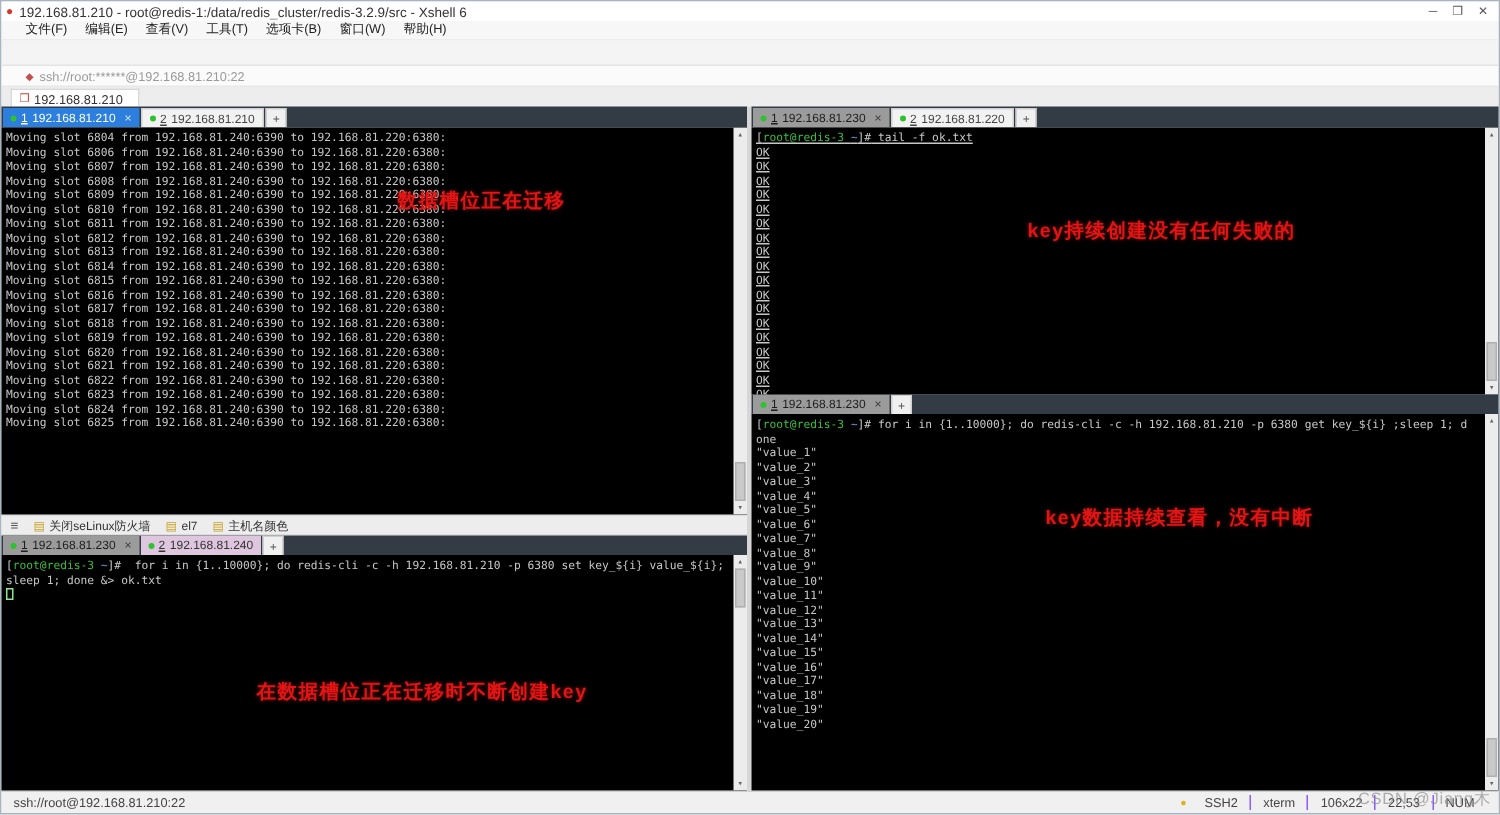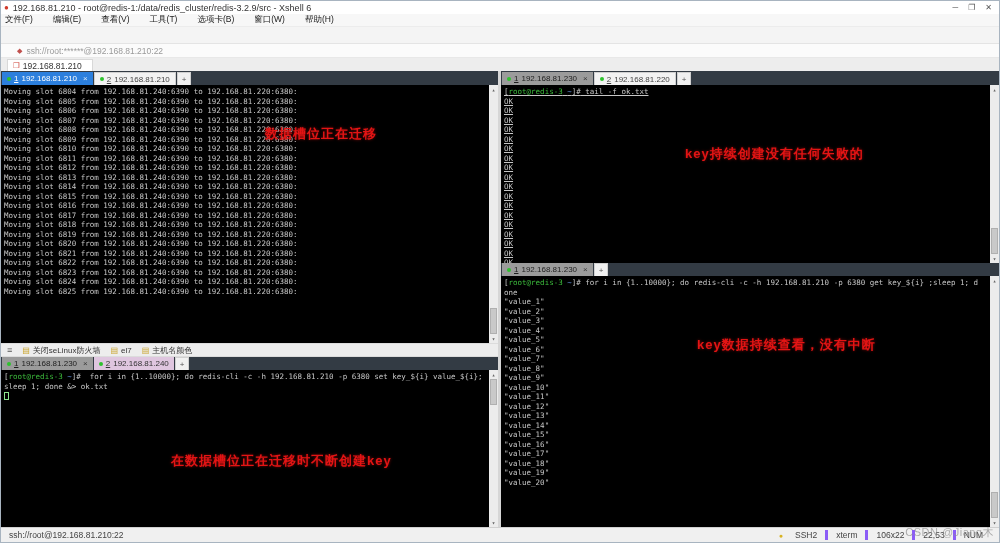--- a/index.html
+++ b/index.html
@@ -11,21 +11,21 @@
   
   .titlebar { height:13px; background:#ffffff; display:flex; align-items:center;
               padding:0 3px; font-size:9px; color:#333; flex:0 0 auto; }
   .app-icon { color:#d03a2b; font-size:8px; margin-right:4px; }
   .title { flex:1 1 auto; white-space:nowrap; overflow:hidden; }
   .wc { display:flex; gap:10px; padding-right:4px; color:#555; font-size:8px; }
   .wc span { cursor:default; }
 
   
   .menubar { height:13px; background:#f7f7f7; display:flex; align-items:center;
-             gap:20px; padding:0 4px; font-size:8.5px; color:#222; flex:0 0 auto;
+             gap:12px; padding:0 16px; font-size:8.5px; color:#222; flex:0 0 auto;
              border-bottom:1px solid #ececec; }
 
   
   .toolbar { height:17px; background:#f4f4f4; display:flex; align-items:center;
              gap:7px; padding:0 6px; font-size:10px; flex:0 0 auto;
              border-bottom:1px solid #e4e4e4; }
   .tbi { cursor:default; line-height:1; }
 
   
   .addressbar { height:14px; background:#fbfbfb; display:flex; align-items:center;
@@ -91,21 +91,21 @@
   .qb-item { display:flex; align-items:center; gap:3px; cursor:default; }
   .qb-ico { color:#c9a227; font-size:8px; }
 
   
   .statusbar { height:15px; background:#f0f0f0; border-top:1px solid #d0d0d0;
                display:flex; align-items:center; padding:0 8px; font-size:8.5px;
                color:#444; flex:0 0 auto; }
   .st-left { flex:1 1 auto; }
   .st-right { display:flex; align-items:flex-end; }
   .st-icon { color:#d8b323; font-size:7px; margin-right:4px; }
-  .st-item { padding:0 8px; border-left:3px solid #8b5cf6; white-space:nowrap; }
+  .st-item { padding:0 8px; border-left:1px solid #8b5cf6; white-space:nowrap; }
   .st-item:first-child { border-left:none; }
 
   .watermark { position:absolute; right:5px; bottom:2px; font-size:11px;
                color:#8f8f8f; opacity:.7; z-index:60; letter-spacing:.5px; }
 </style>
 </head>
 <body>
 
 <div class="window">
 
@@ -181,21 +181,20 @@
           <span class="dot"></span>
           <span class="tnum">2</span>
           <span>192.168.81.210</span>
         </div>
         <div class="tab plus">+</div>
       </div>
 
       <div class="term" style="height:258px;">
         <div>
             <div class="tline">Moving slot 6804 from 192.168.81.240:6390 to 192.168.81.220:6380:</div>
-            <div class="tline">Moving slot 6805 from 192.168.81.240:6390 to 192.168.81.220:6380:</div>
             <div class="tline">Moving slot 6806 from 192.168.81.240:6390 to 192.168.81.220:6380:</div>
             <div class="tline">Moving slot 6807 from 192.168.81.240:6390 to 192.168.81.220:6380:</div>
             <div class="tline">Moving slot 6808 from 192.168.81.240:6390 to 192.168.81.220:6380:</div>
             <div class="tline">Moving slot 6809 from 192.168.81.240:6390 to 192.168.81.220:6380:</div>
             <div class="tline">Moving slot 6810 from 192.168.81.240:6390 to 192.168.81.220:6380:</div>
             <div class="tline">Moving slot 6811 from 192.168.81.240:6390 to 192.168.81.220:6380:</div>
             <div class="tline">Moving slot 6812 from 192.168.81.240:6390 to 192.168.81.220:6380:</div>
             <div class="tline">Moving slot 6813 from 192.168.81.240:6390 to 192.168.81.220:6380:</div>
             <div class="tline">Moving slot 6814 from 192.168.81.240:6390 to 192.168.81.220:6380:</div>
             <div class="tline">Moving slot 6815 from 192.168.81.240:6390 to 192.168.81.220:6380:</div>

